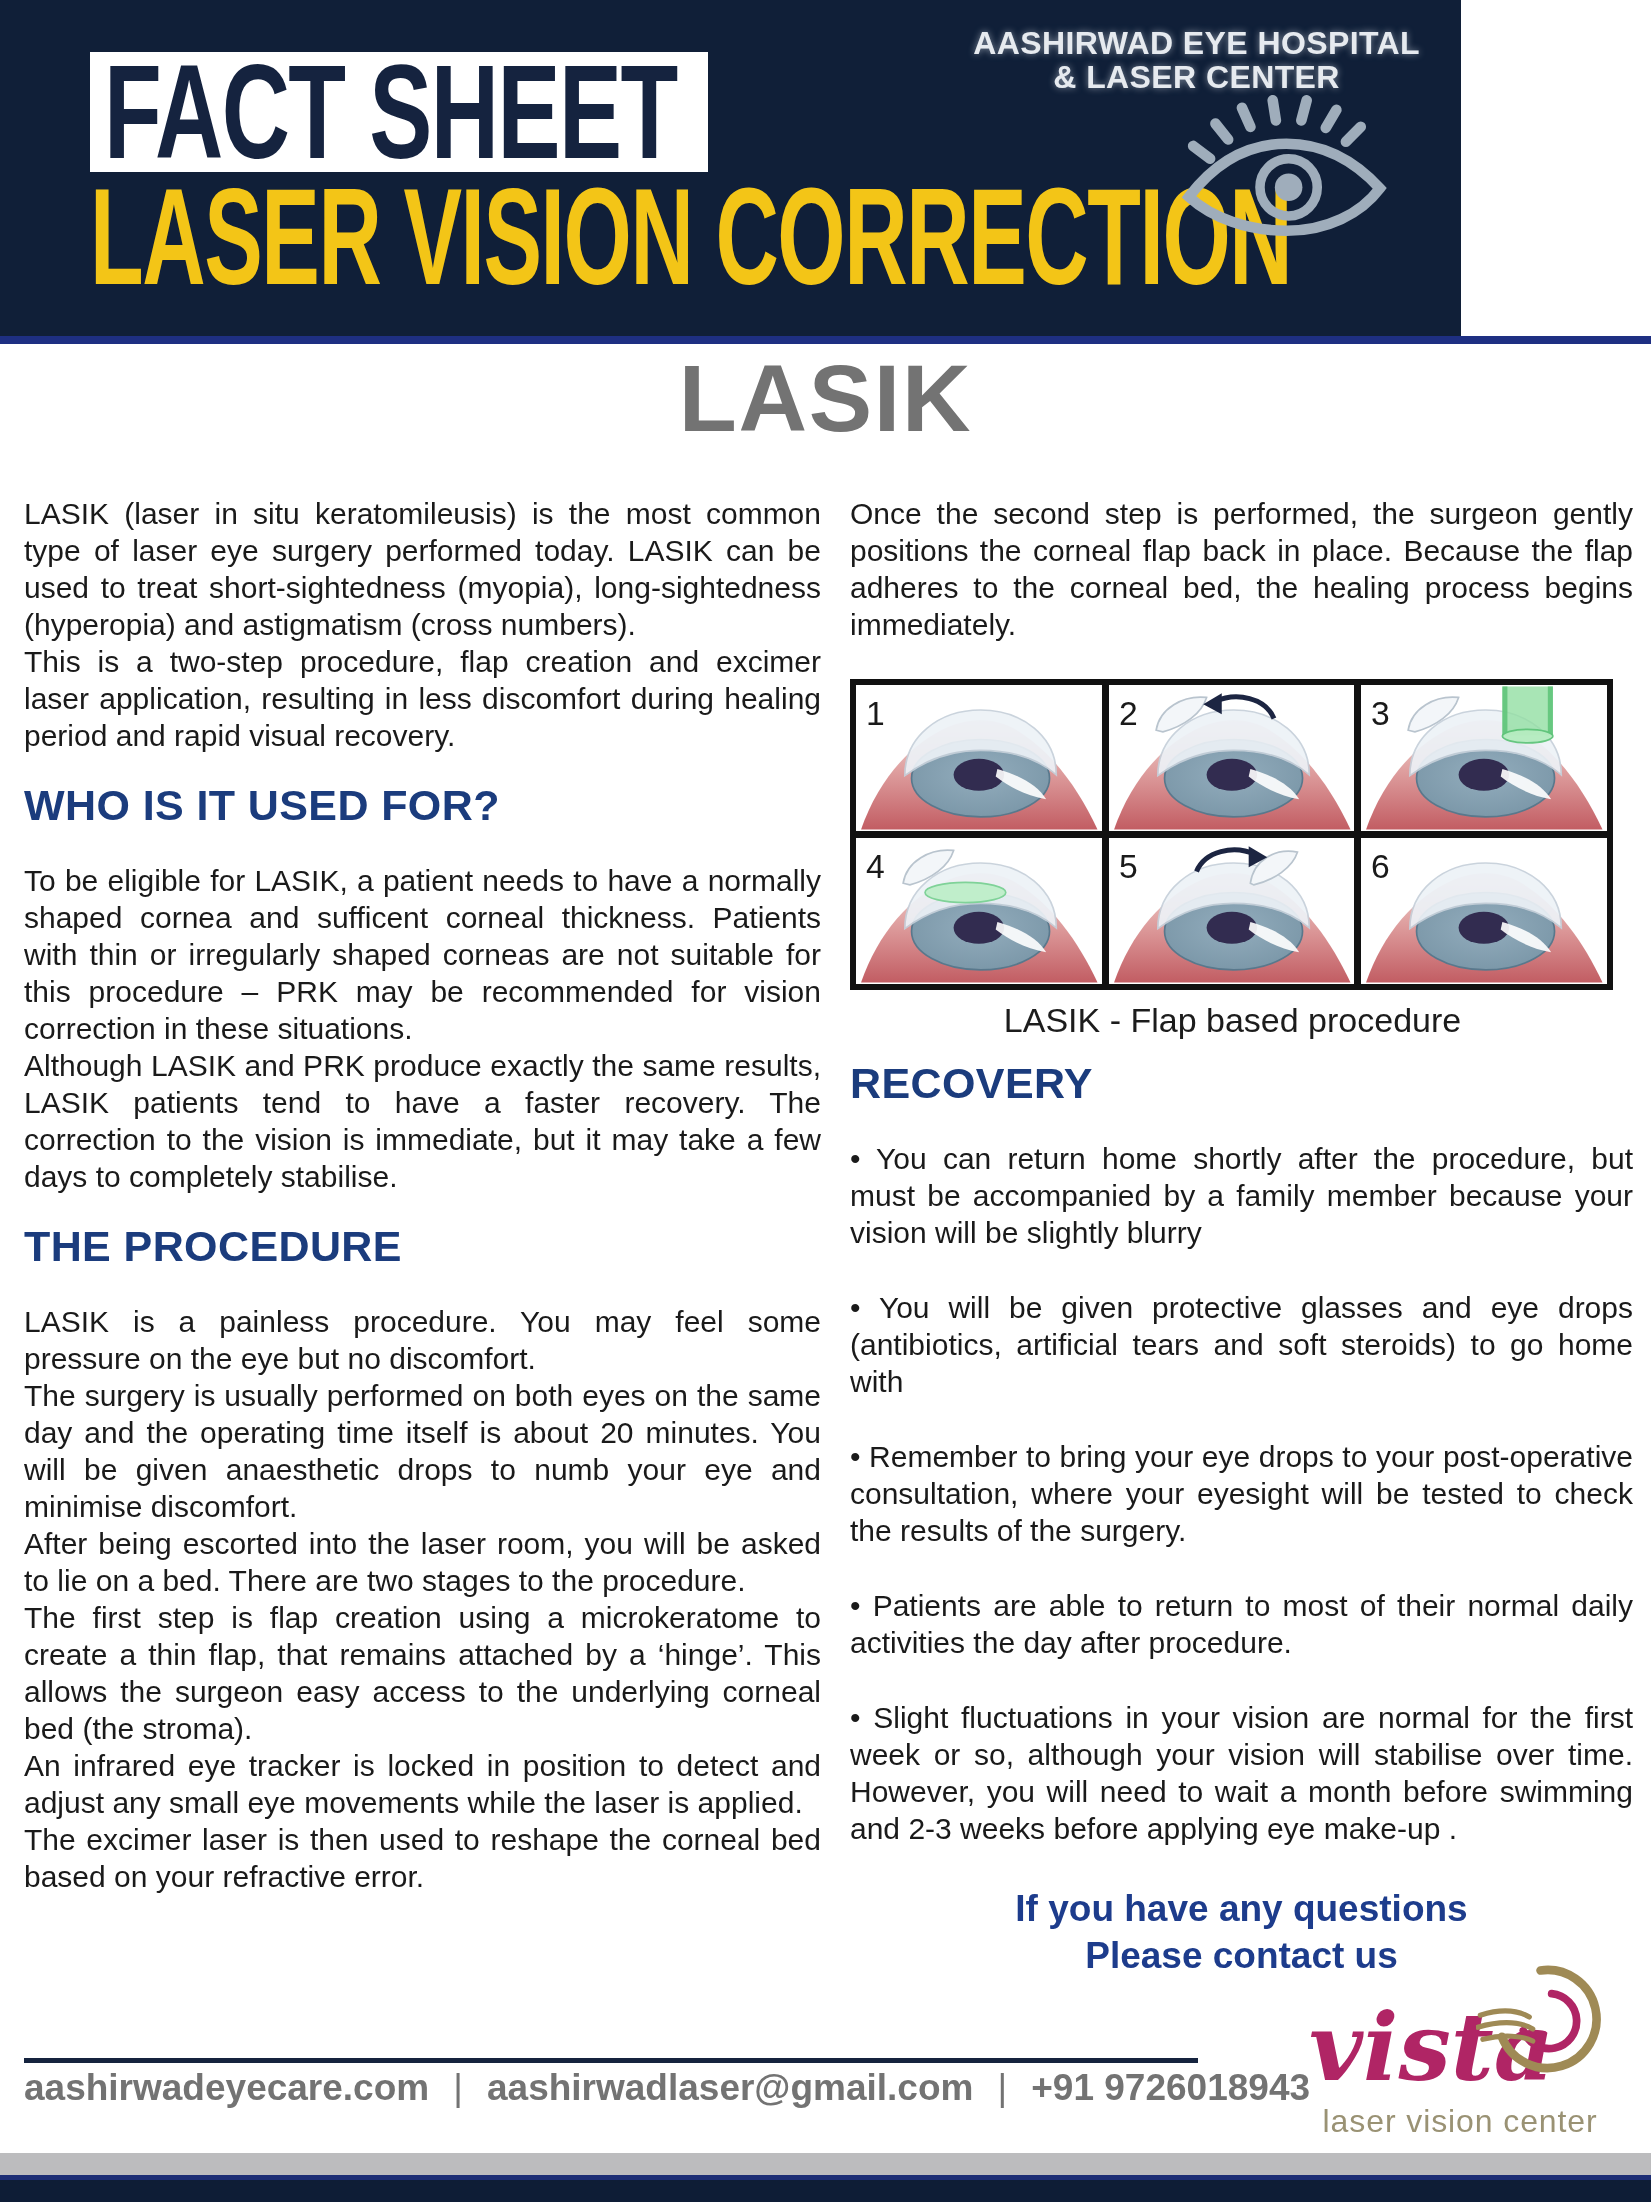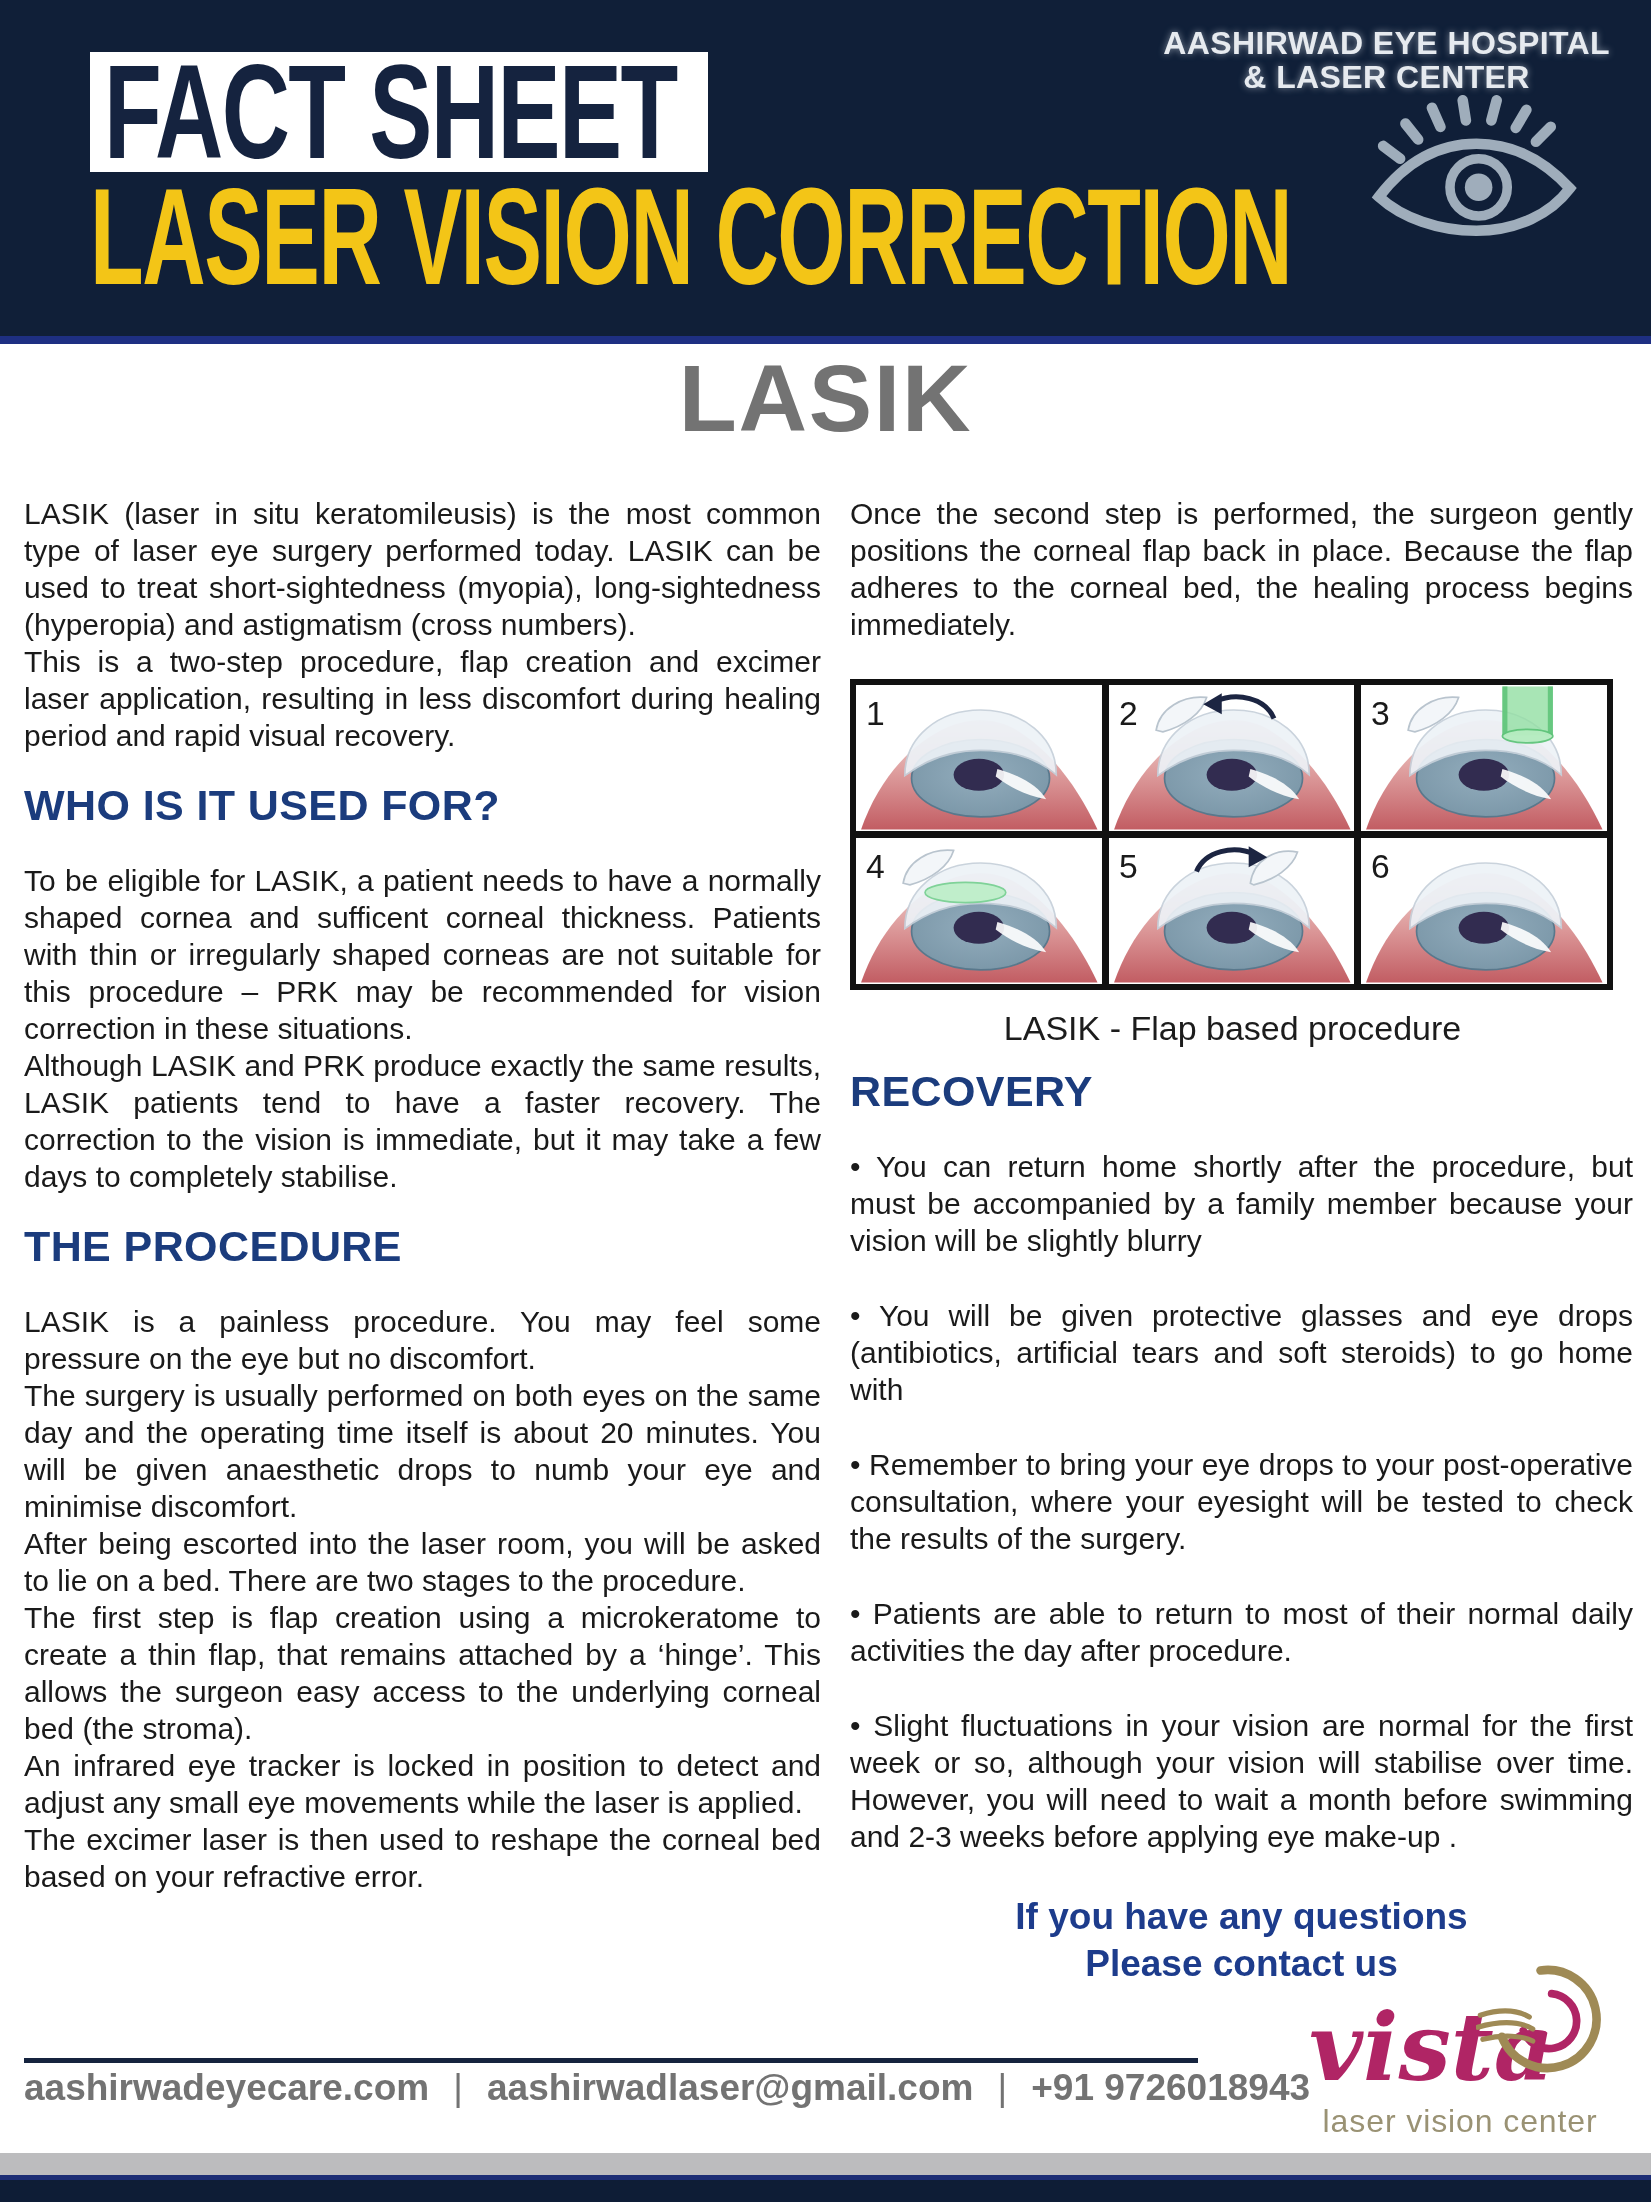--- a/index.html
+++ b/index.html
@@ -1,20 +1,20 @@
 <!DOCTYPE html>
 <html style="font-size:13.8px"><head>
 <meta charset="utf-8">
 <style>
   html,body{margin:0;padding:0;background:#ffffff;}
   .page{position:relative;width:1651px;height:2203px;background:#ffffff;overflow:hidden;
         font-family:"Liberation Sans",sans-serif;color:#1a1a1a;}
 
   
-  .banner{position:absolute;left:0;top:0;width:1651px;height:336px;background:#101f38;}
+  .banner{position:absolute;left:0;top:0;width:1461px;height:336px;background:#101f38;}
   .accent-strip{position:absolute;left:0;top:336px;width:1651px;height:7.7px;background:#1e2f82;}
   .fact-box{position:absolute;left:90px;top:52px;width:618px;height:120px;background:#ffffff;
             display:flex;align-items:center;}
   .fact-text{display:inline-block;font-size:105px;font-weight:800;color:#15233f;
              transform:scale(0.90,1.28);transform-origin:left center;letter-spacing:-1.7px;
              padding-left:15.5px;white-space:nowrap;}
   .lvc-wrap{position:absolute;left:90px;top:176px;height:122px;display:flex;align-items:center;}
   .lvc-text{display:inline-block;font-size:107px;font-weight:800;color:#f3c517;
             transform:scale(0.82,1.28);transform-origin:left center;letter-spacing:-1.7px;
             white-space:nowrap;}
@@ -34,21 +34,21 @@
   .col p{margin:0;text-align:justify;}
   .col h2{font-size:43px;line-height:45px;font-weight:700;color:#1b3c7d;margin:29px 0 34px 0;
           letter-spacing:0.4px;text-align:left;}
 
   
   .diagram{margin-top:36px;width:751px;border:6.9px solid #111111;background:#111111;
            display:grid;grid-template-columns:repeat(3,1fr);grid-auto-rows:146px;gap:6.9px;}
   .dcell{background:#ffffff;overflow:hidden;}
   .dcell svg{display:block;width:100%;height:100%;}
   .pnum{font-size:40px;fill:#1a1a1a;font-family:"Liberation Sans",sans-serif;}
-  .caption{margin-top:20px;width:765px;text-align:center;font-size:34px;color:#1c1c1c;}
+  .caption{margin-top:12px;width:765px;text-align:center;font-size:34px;color:#1c1c1c;}
   .recovery-h{margin-top:22.4px !important;}
   .bullet{margin:0 0 38px 0 !important;}
 
   
   .cta{margin-top:21px;text-align:center;font-size:37px;line-height:47px;font-weight:700;color:#1d3c8c;}
   .vista{position:absolute;right:50px;top:2005px;width:370px;}
   .vista-swirl{position:absolute;right:-4.3px;top:-50px;width:129px;height:129px;}
   .vista-word{font-family:"DejaVu Serif",serif;font-style:italic;font-weight:700;font-size:93px;
               line-height:86px;color:#b02565;text-align:right;padding-right:47px;}
   .vista-tagline{font-size:32px;color:#9a9274;text-align:right;padding-right:3.4px;

